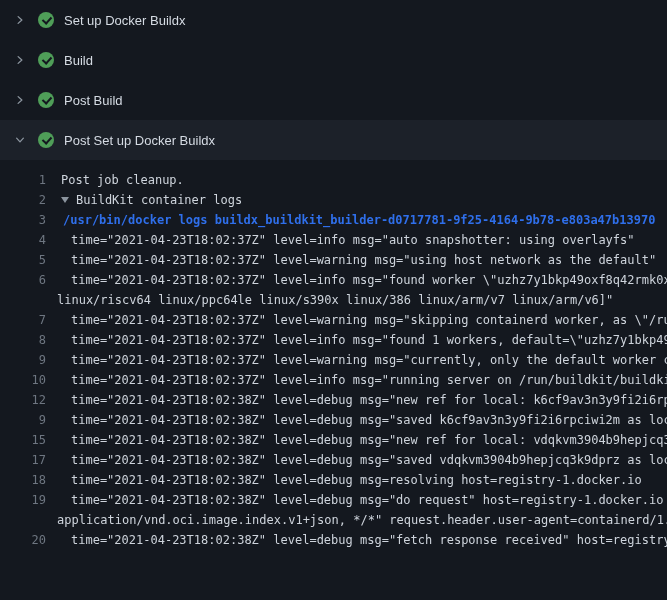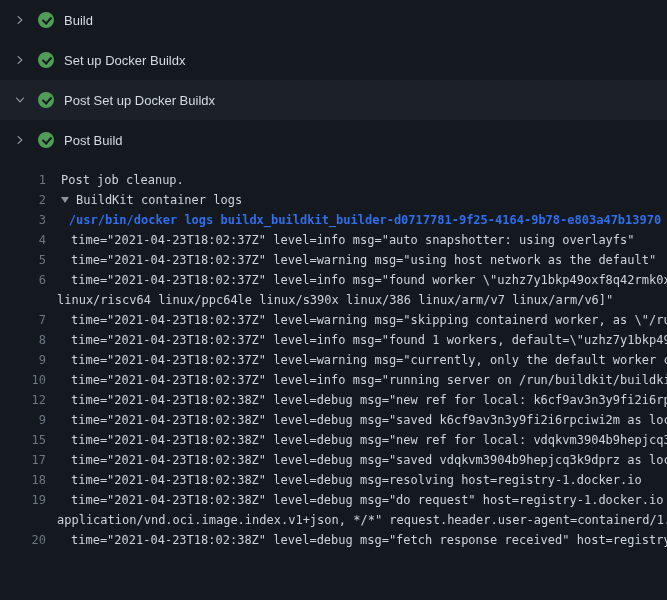--- a/index.html
+++ b/index.html
@@ -73,21 +73,21 @@
     text-align: right;
     color: var(--line-number, #6e7681);
     cursor: pointer;
     user-select: none;
   }
   .lt {
     overflow: hidden;
     flex: 1;
     color: var(--log-text, #ced4dc);
   }
-  .lt.cmd { color: var(--command-blue, #2f6feb); font-weight: bold; text-align: center; }
+  .lt.cmd { color: var(--command-blue, #2f6feb); font-weight: bold; }
   .pad-root   { padding-left: 15px; }
   .pad-cmd    { padding-left: 17px; }
   .pad-nested { padding-left: 25px; }
   .pad-cont   { padding-left: 11px; }
   .tri {
     display: inline-block;
     width: 0; height: 0;
     border-left: 4px solid transparent;
     border-right: 4px solid transparent;
     border-top: 6px solid var(--chevron, #8b949e);
@@ -100,48 +100,48 @@
 
 <div class="viewer">
   <div id="steps">
       <div class="step-row">
         <span class="chev right">
           <svg width="12" height="12" viewBox="0 0 16 16">
             <path d="M5.5 3.5 L10.5 8 L5.5 12.5" fill="none" stroke="currentColor" stroke-width="1.7" stroke-linecap="round" stroke-linejoin="round"></path>
           </svg>
         </span>
         <span class="check"></span>
+        <span class="step-label">Set up Docker Buildx</span>
+      </div>
+      <div class="step-row">
+        <span class="chev right">
+          <svg width="12" height="12" viewBox="0 0 16 16">
+            <path d="M5.5 3.5 L10.5 8 L5.5 12.5" fill="none" stroke="currentColor" stroke-width="1.7" stroke-linecap="round" stroke-linejoin="round"></path>
+          </svg>
+        </span>
+        <span class="check"></span>
         <span class="step-label">Build</span>
       </div>
       <div class="step-row">
         <span class="chev right">
           <svg width="12" height="12" viewBox="0 0 16 16">
             <path d="M5.5 3.5 L10.5 8 L5.5 12.5" fill="none" stroke="currentColor" stroke-width="1.7" stroke-linecap="round" stroke-linejoin="round"></path>
           </svg>
         </span>
         <span class="check"></span>
-        <span class="step-label">Set up Docker Buildx</span>
+        <span class="step-label">Post Build</span>
       </div>
       <div class="step-row expanded">
         <span class="chev down">
           <svg width="12" height="12" viewBox="0 0 16 16">
             <path d="M5.5 3.5 L10.5 8 L5.5 12.5" fill="none" stroke="currentColor" stroke-width="1.7" stroke-linecap="round" stroke-linejoin="round"></path>
           </svg>
         </span>
         <span class="check"></span>
         <span class="step-label">Post Set up Docker Buildx</span>
-      </div>
-      <div class="step-row">
-        <span class="chev right">
-          <svg width="12" height="12" viewBox="0 0 16 16">
-            <path d="M5.5 3.5 L10.5 8 L5.5 12.5" fill="none" stroke="currentColor" stroke-width="1.7" stroke-linecap="round" stroke-linejoin="round"></path>
-          </svg>
-        </span>
-        <span class="check"></span>
-        <span class="step-label">Post Build</span>
       </div>
     </div>
   <div id="log" class="log">
       <div class="log-line"><span class="ln">1</span><span class="lt pad-root">Post job cleanup.</span></div>
       <div class="log-line"><span class="ln">2</span><span class="lt pad-root"><span class="tri"></span>BuildKit container logs</span></div>
       <div class="log-line"><span class="ln">3</span><span class="lt pad-cmd cmd">/usr/bin/docker logs buildx_buildkit_builder-d0717781-9f25-4164-9b78-e803a47b13970</span></div>
       <div class="log-line"><span class="ln">4</span><span class="lt pad-nested">time="2021-04-23T18:02:37Z" level=info msg="auto snapshotter: using overlayfs"</span></div>
       <div class="log-line"><span class="ln">5</span><span class="lt pad-nested">time="2021-04-23T18:02:37Z" level=warning msg="using host network as the default"</span></div>
       <div class="log-line"><span class="ln">6</span><span class="lt pad-nested">time="2021-04-23T18:02:37Z" level=info msg="found worker \"uzhz7y1bkp49oxf8q42rmk0xj</span></div>
       <div class="log-line"><span class="ln"></span><span class="lt pad-cont">linux/riscv64 linux/ppc64le linux/s390x linux/386 linux/arm/v7 linux/arm/v6]"</span></div>

